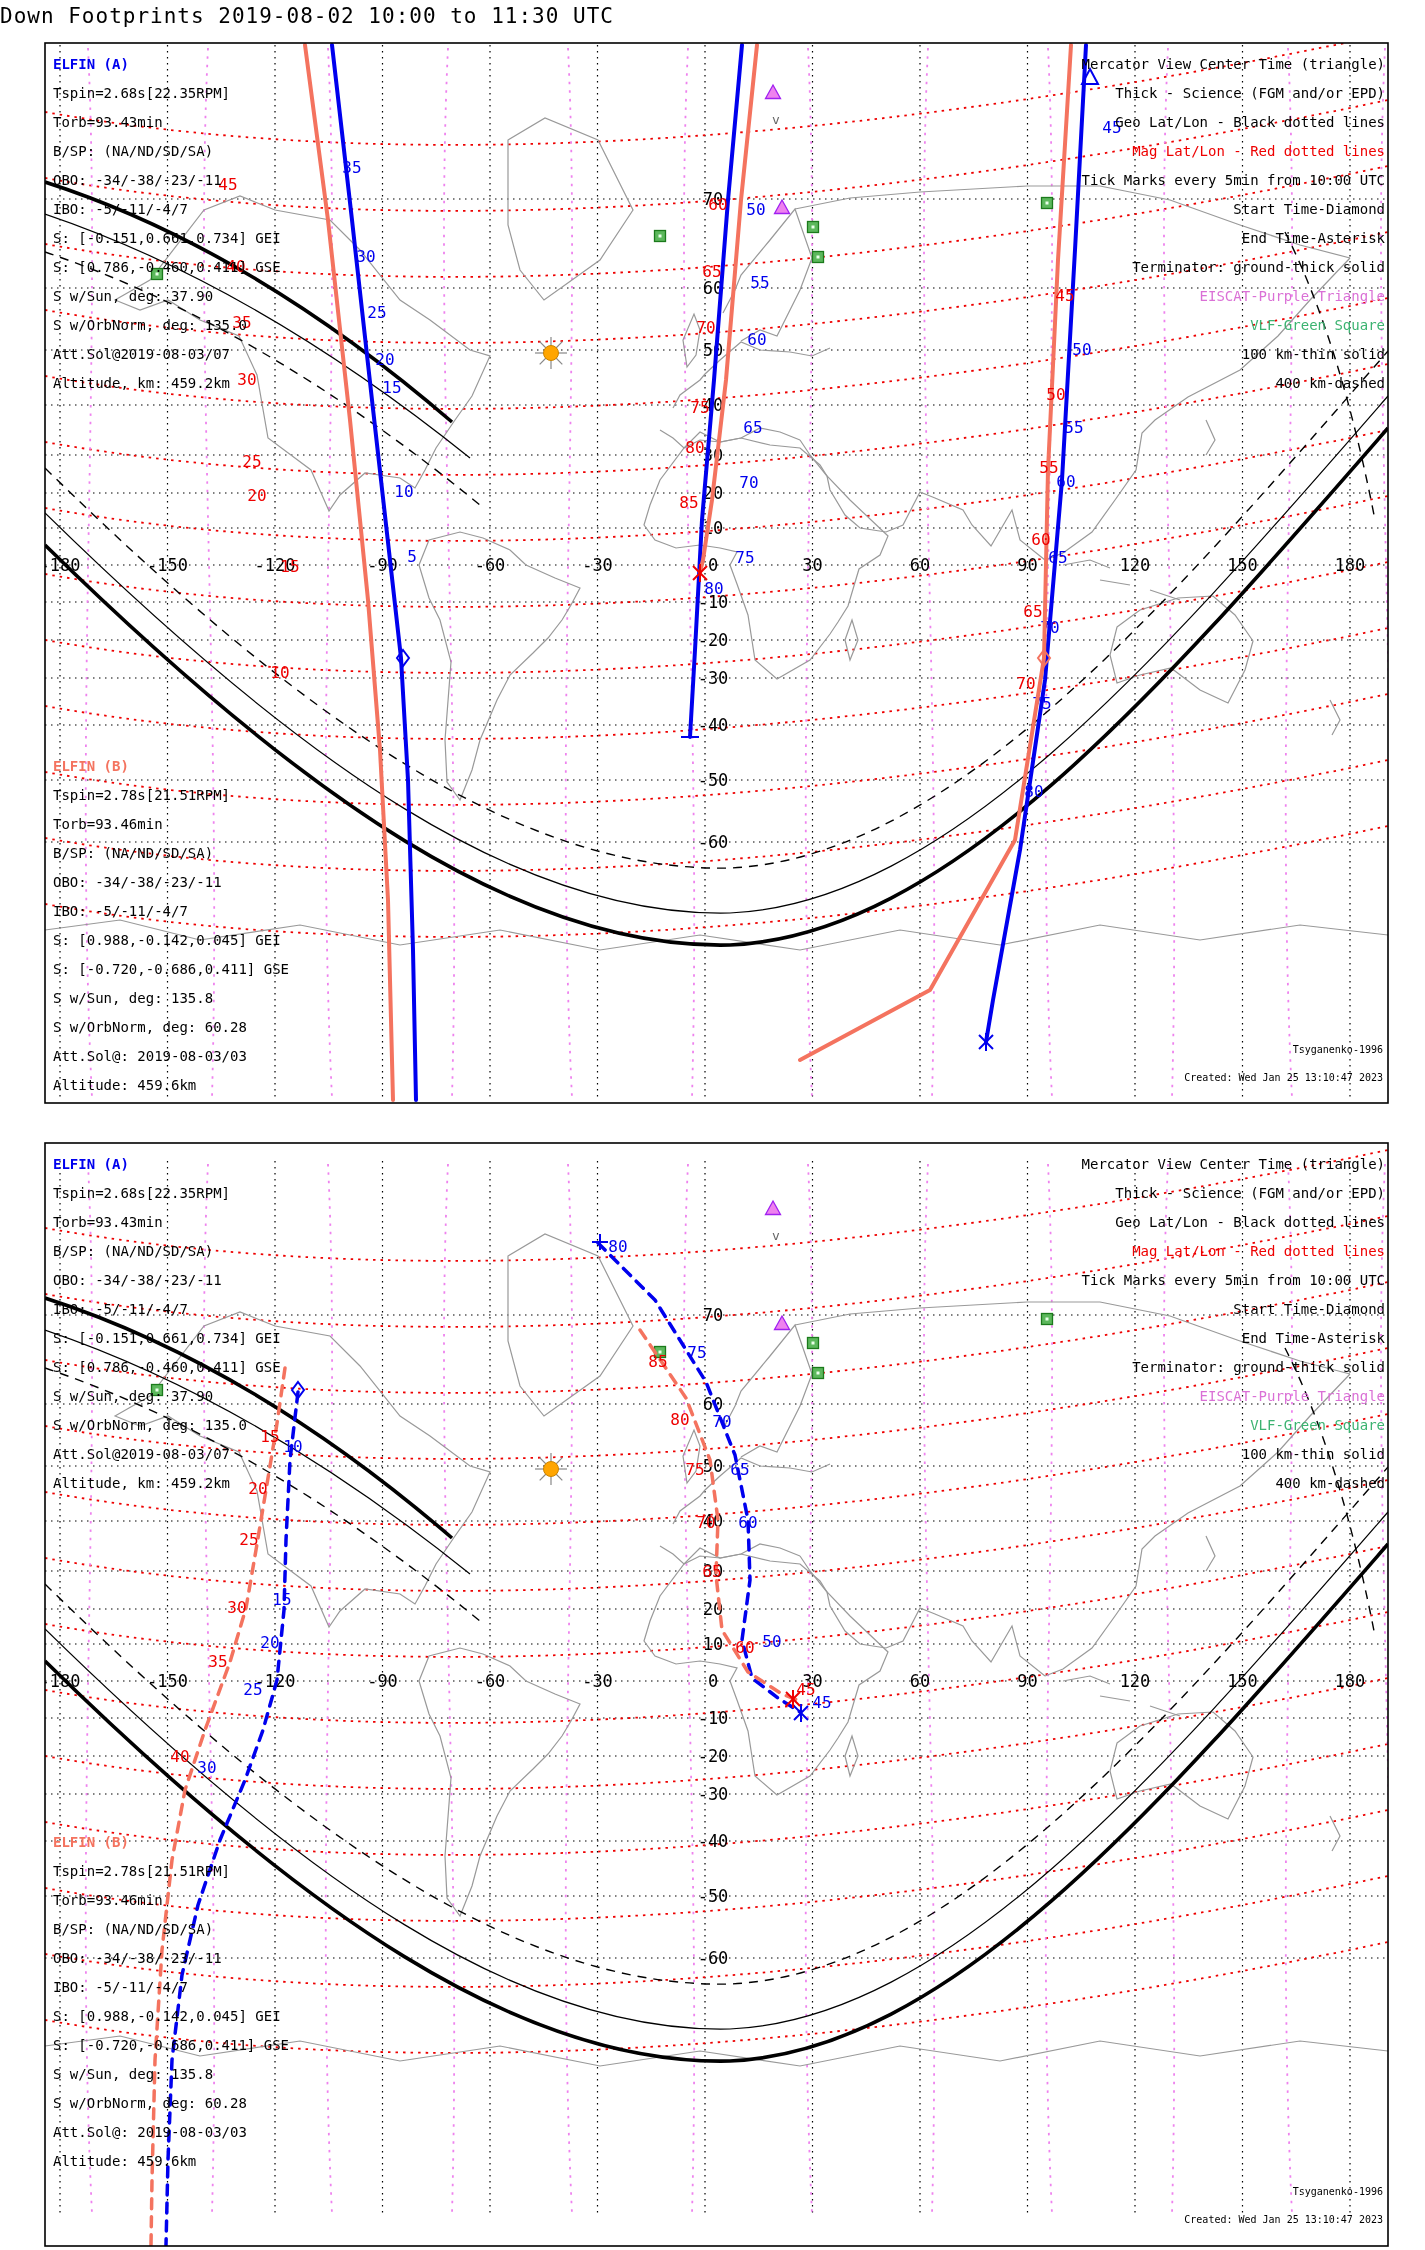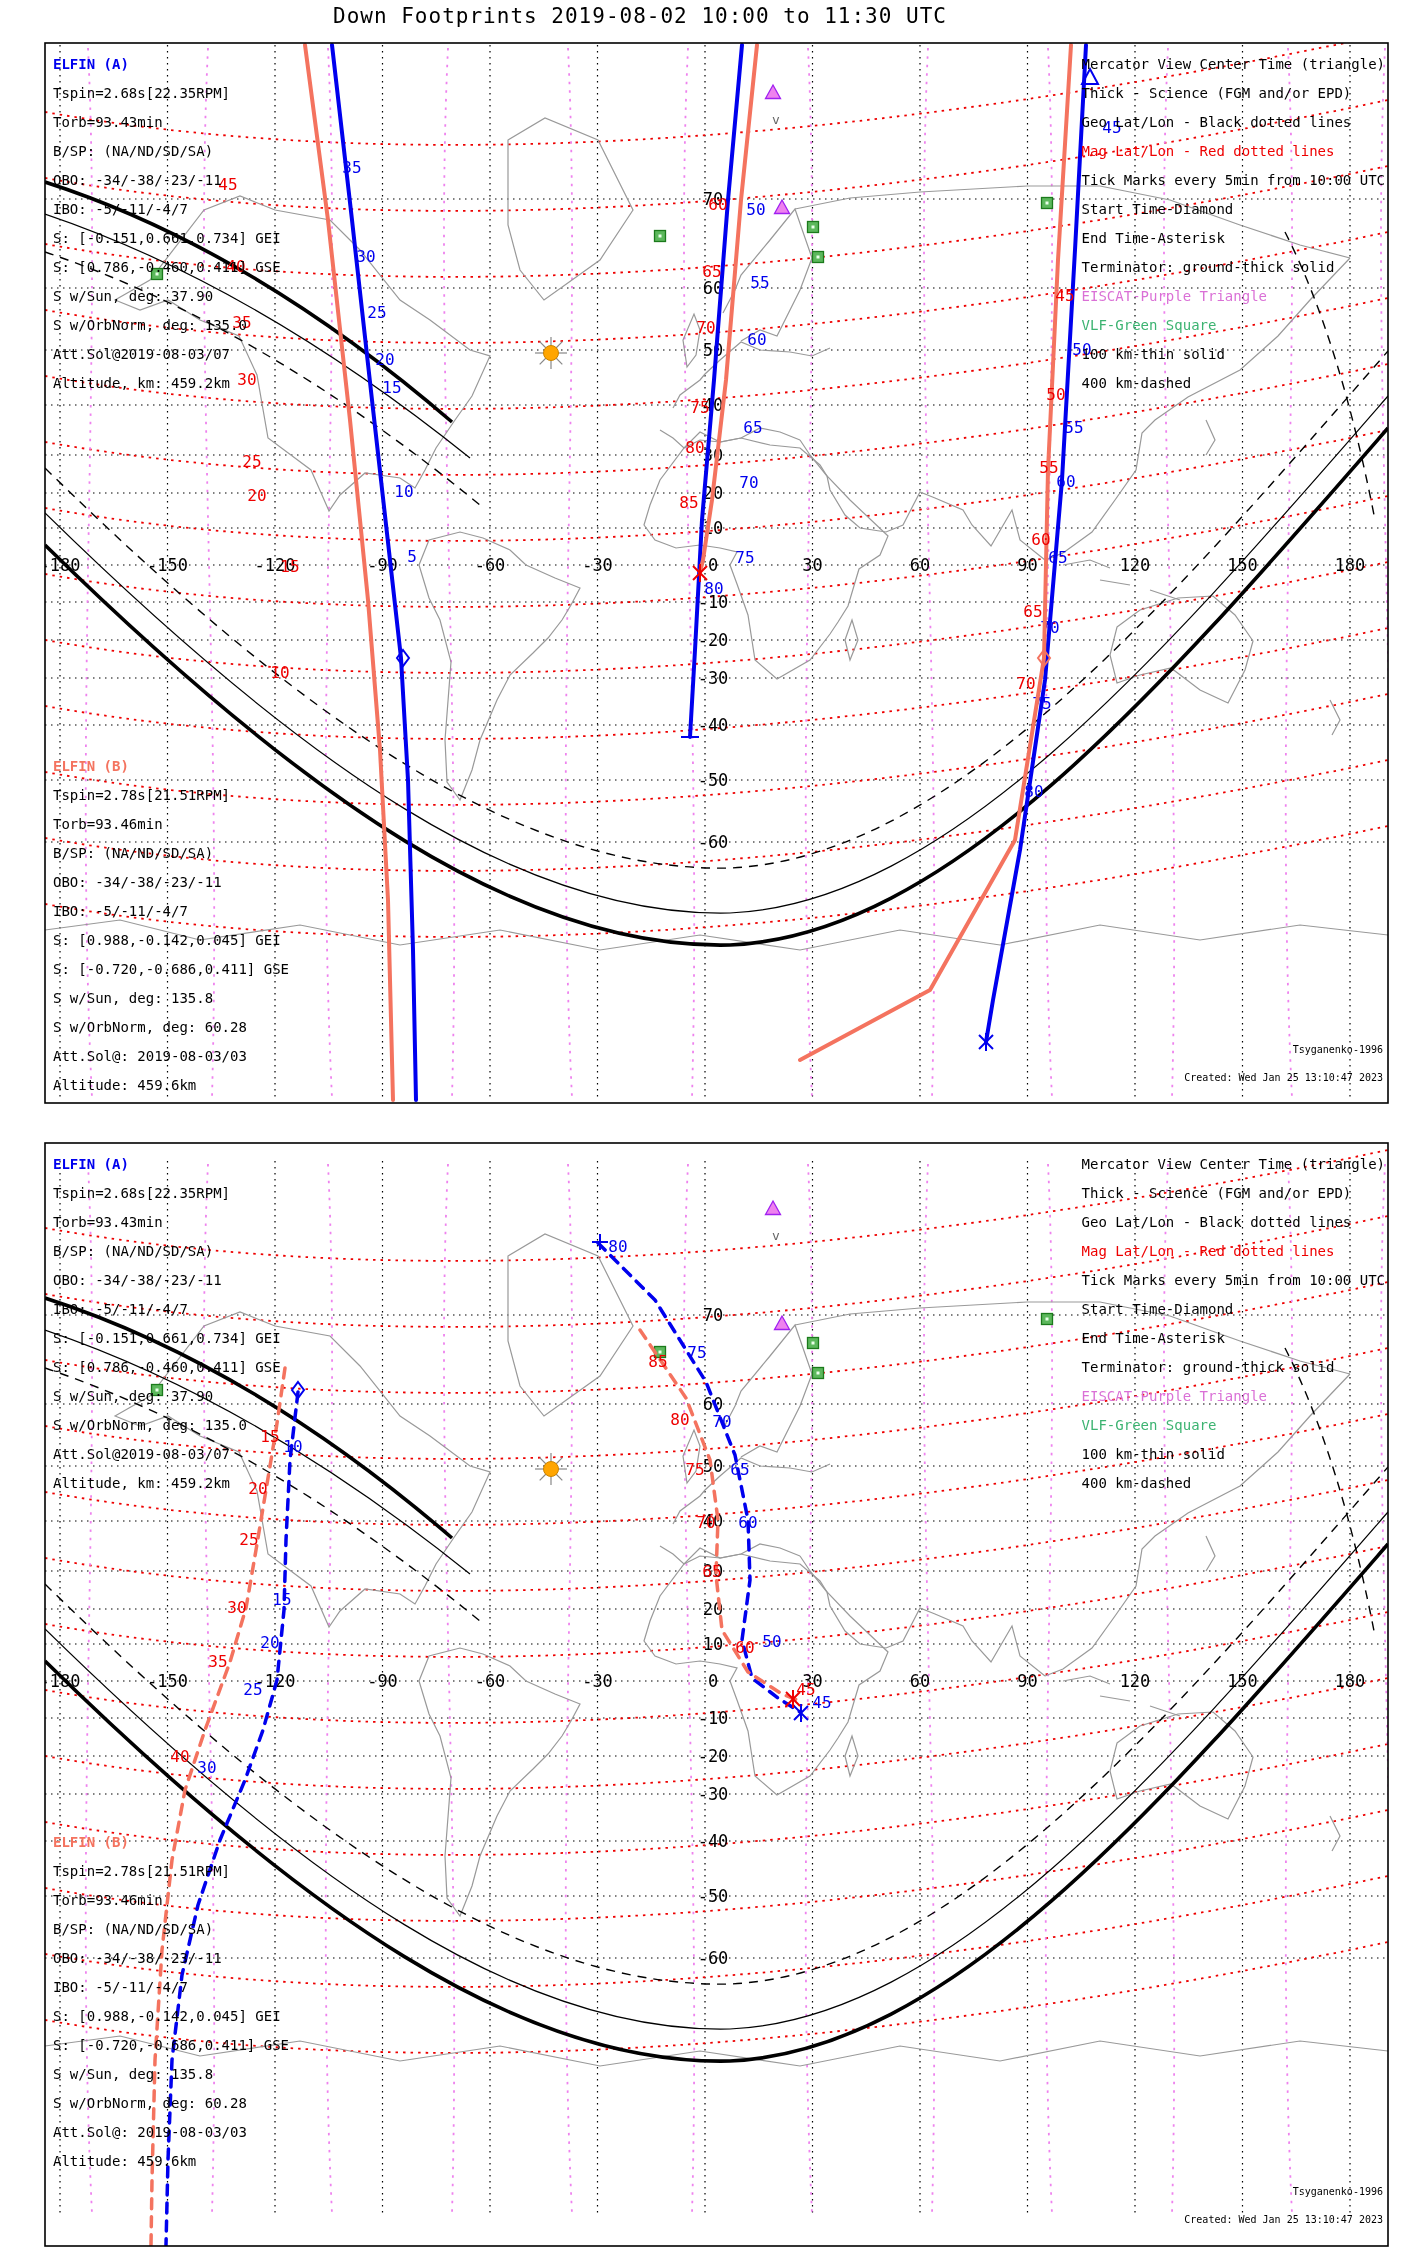--- a/index.html
+++ b/index.html
@@ -1,22 +1,22 @@
 <!DOCTYPE html>
 <html><head>
 <meta charset="utf-8">
 <style>
   html,body{margin:0;padding:0;background:#fff;}
   .page{position:relative;width:1425px;height:2250px;background:#fff;
         font-family:"DejaVu Sans Mono",monospace;color:#000;overflow:hidden;}
-  .ptitle{position:absolute;left:0;width:1280px;text-align:center;
+  .ptitle{position:absolute;left:0;width:1280px;
           font-size:21px;letter-spacing:1px;white-space:pre;}
   .blk{position:absolute;font-size:14px;line-height:29px;white-space:pre;}
   .blk .bt{font-weight:bold;}
-  .leg{position:absolute;right:40px;text-align:left;font-size:14px;line-height:29px;white-space:pre;}
+  .leg{position:absolute;right:40px;text-align:right;font-size:14px;line-height:29px;white-space:pre;}
   .cred{position:absolute;right:42px;font-size:10px;white-space:pre;}
   svg{position:absolute;left:0;top:0;}
   .ln{display:block;}
 </style>
 </head>
 <body>
 
 <div class="page">
 
   <svg id="plot" width="1425" height="2250">

